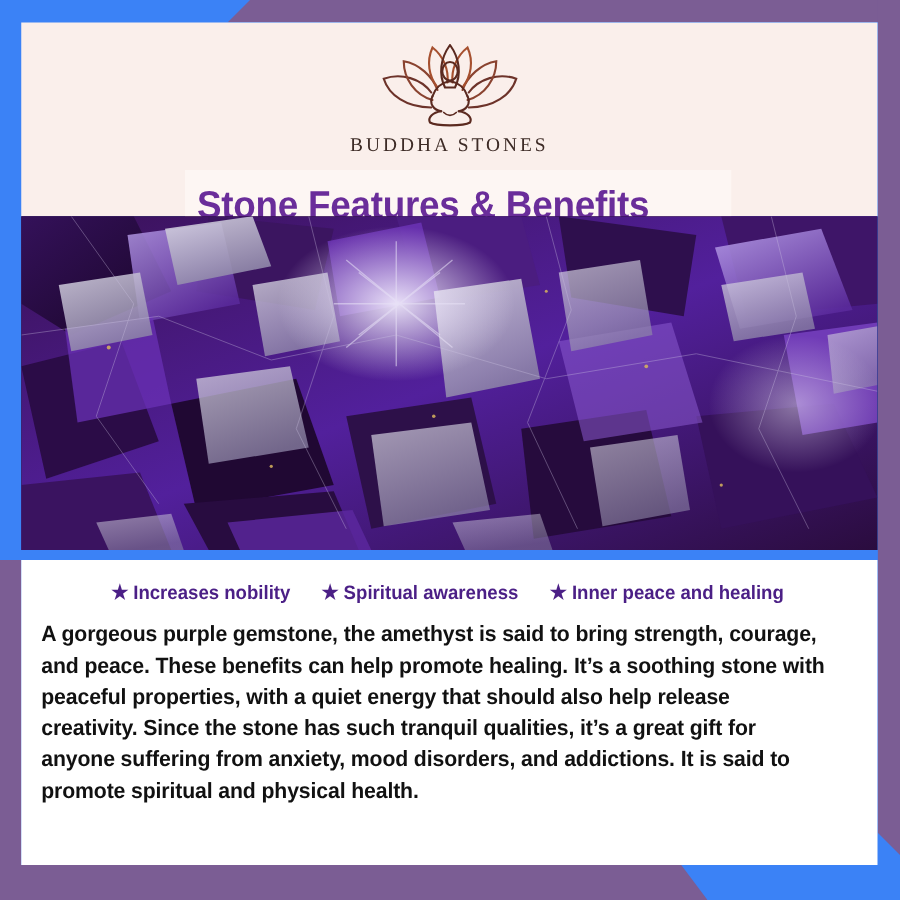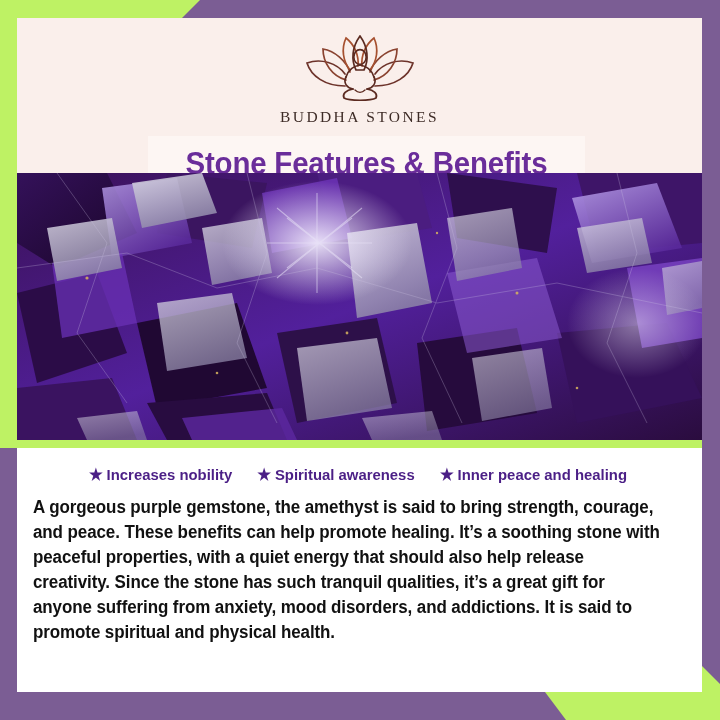--- a/index.html
+++ b/index.html
@@ -5,21 +5,21 @@
   html, body {
     margin: 0;
     padding: 0;
     background: #ffffff;
   }
   .page {
     position: relative;
     width: 720px;
     height: 720px;
     overflow: hidden;
-    background: #bef264;
+    background: #3b82f6;
     font-family: "Liberation Sans", sans-serif;
   }
 
   
   .band-top {
     position: absolute;
     left: 0; top: 0;
     width: 720px; height: 18px;
     background: #7b5d94;
     clip-path: polygon(200px 0, 720px 0, 720px 18px, 182px 18px);
@@ -69,21 +69,20 @@
     font-weight: 400;
   }
 
   .title-card {
     position: absolute;
     left: 131px; top: 118px;
     width: 437px; height: 55px;
     background: #fdf6f3;
     display: flex;
     align-items: center;
-    justify-content: center;
   }
   .title-text {
     font-size: 31px;
     font-weight: bold;
     color: #6a2d9a;
     letter-spacing: -0.2px;
     white-space: nowrap;
     transform: scaleX(0.95);
   }
 

